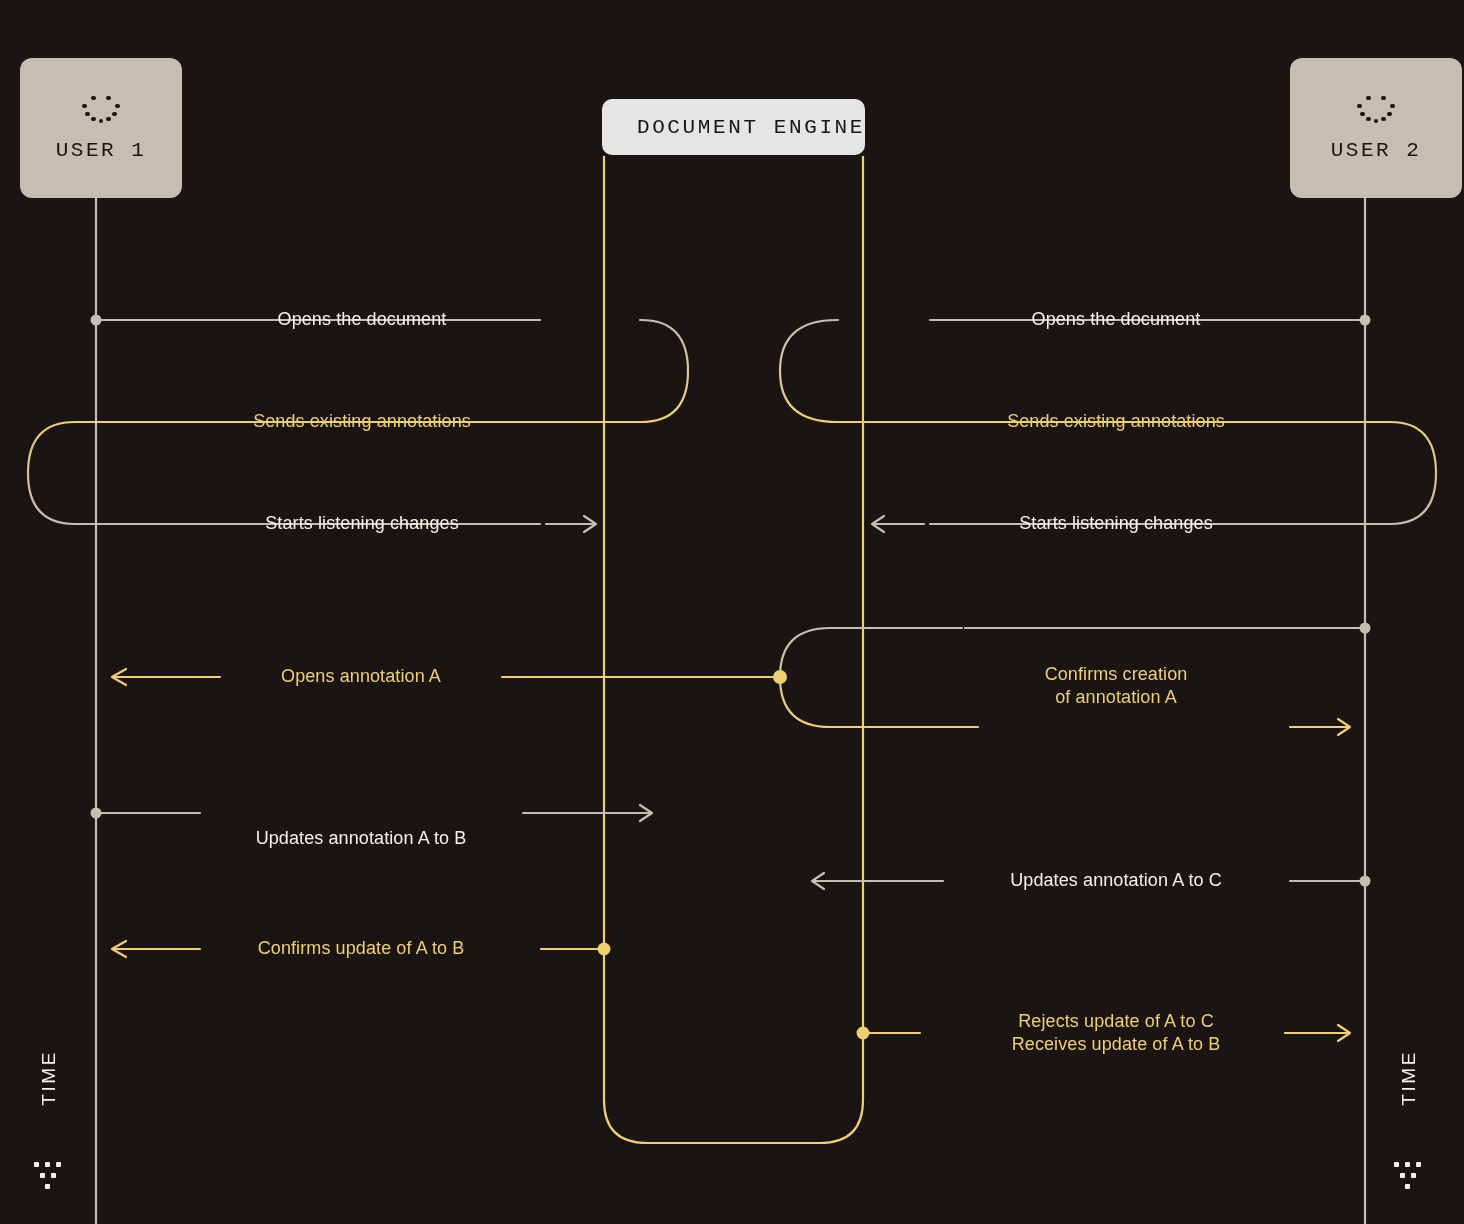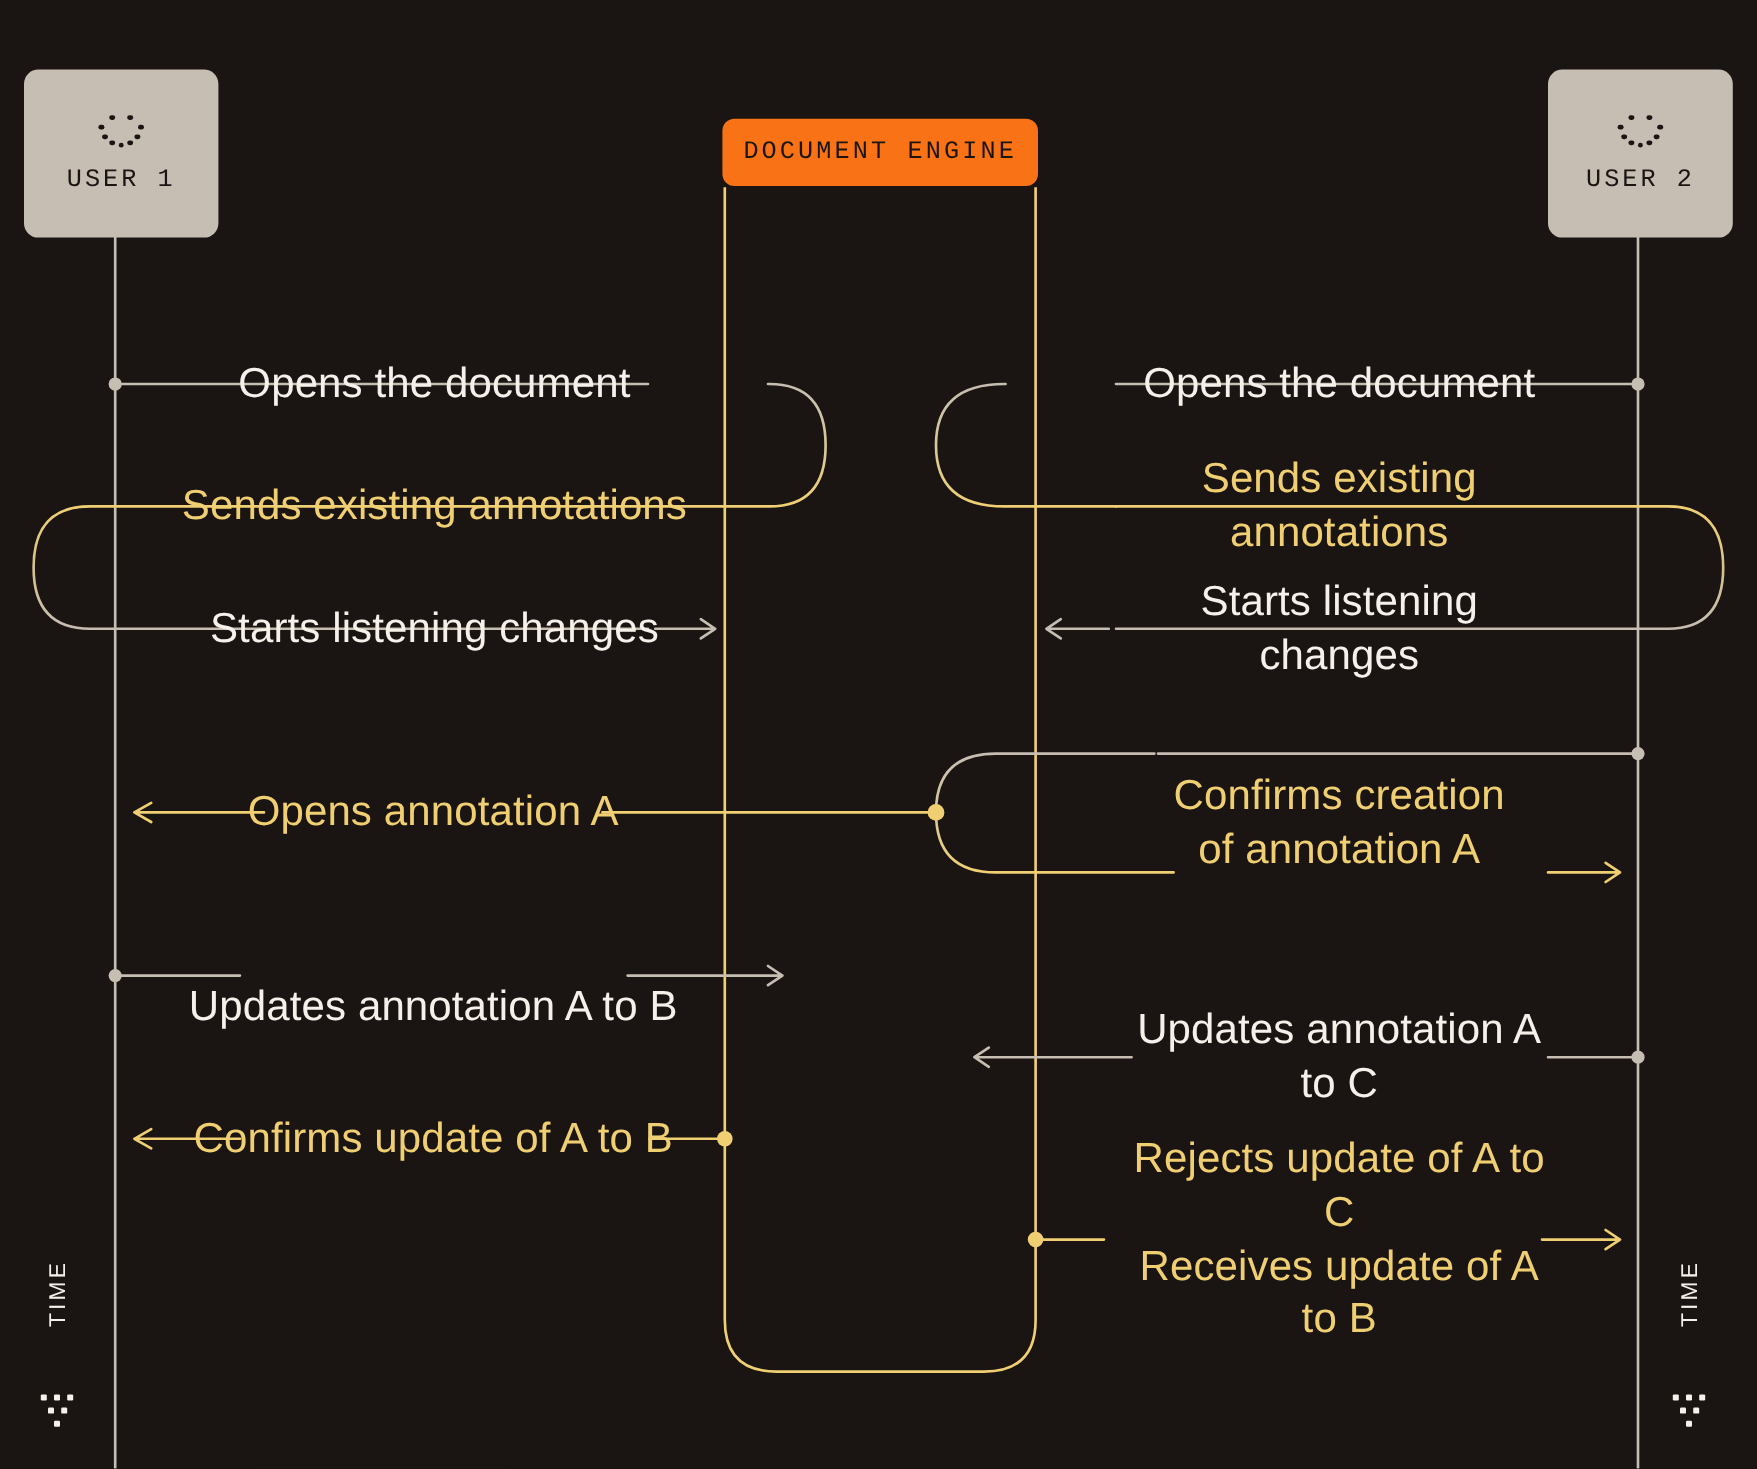--- a/index.html
+++ b/index.html
@@ -15,32 +15,32 @@
   }
   .actor-label{
     font-family:"Liberation Mono","DejaVu Sans Mono",monospace;
     font-size:21px;letter-spacing:2.5px;color:#1a1512;margin-top:14px;
   }
   .smiley{width:46px;height:30px;position:relative;}
   .smiley i{position:absolute;width:4.6px;height:4.6px;border-radius:50%;
             background:#1a1512;display:block;}
 
   .engine-box{
-    position:absolute;background:#f97316;border-radius:10px;
-    display:flex;align-items:center;justify-content:center;box-sizing:border-box;
+    position:absolute;background:#e5e5e5;border-radius:10px;
+    display:flex;align-items:center;justify-content:flex-end;box-sizing:border-box;
   }
   .engine-label{
     font-family:"Liberation Mono","DejaVu Sans Mono",monospace;
     font-size:21px;letter-spacing:2.6px;color:#1a1512;
   }
 
   .msg{
     position:absolute;transform:translate(-50%,-50%);
     text-align:center;white-space:pre-line;line-height:1.28;
-    font-size:35px;letter-spacing:.1px;
+    font-size:18px;letter-spacing:.1px;
   }
   .msg.white{color:#f5f1ea;}
   .msg.gold{color:#f0cf73;}
 
   .timecol{position:absolute;}
   .time-text{
     position:absolute;color:#f5f1ea;font-size:19px;letter-spacing:2.6px;
     font-family:"Liberation Sans",sans-serif;
     writing-mode:vertical-rl;transform:rotate(180deg);
   }
@@ -112,21 +112,21 @@
         <i style="left:37px;top:9px"></i>
       <i style="left:7px;top:17px"></i>
         <i style="left:34px;top:17px"></i>
       <i style="left:13px;top:22px"></i>
         <i style="left:28px;top:22px"></i>
       <i style="left:20.5px;top:24px"></i>
     </div>
     <div class="actor-label">USER 1</div>
   </div>
 
-  <div class="actor-box" style="left:1290px;top:58px;width:154px;height:140px;">
+  <div class="actor-box" style="left:1290px;top:58px;width:172px;height:140px;">
     <div class="smiley">
       <i style="left:13px;top:1px"></i>
         <i style="left:28px;top:1px"></i>
       <i style="left:4px;top:9px"></i>
         <i style="left:37px;top:9px"></i>
       <i style="left:7px;top:17px"></i>
         <i style="left:34px;top:17px"></i>
       <i style="left:13px;top:22px"></i>
         <i style="left:28px;top:22px"></i>
       <i style="left:20.5px;top:24px"></i>

